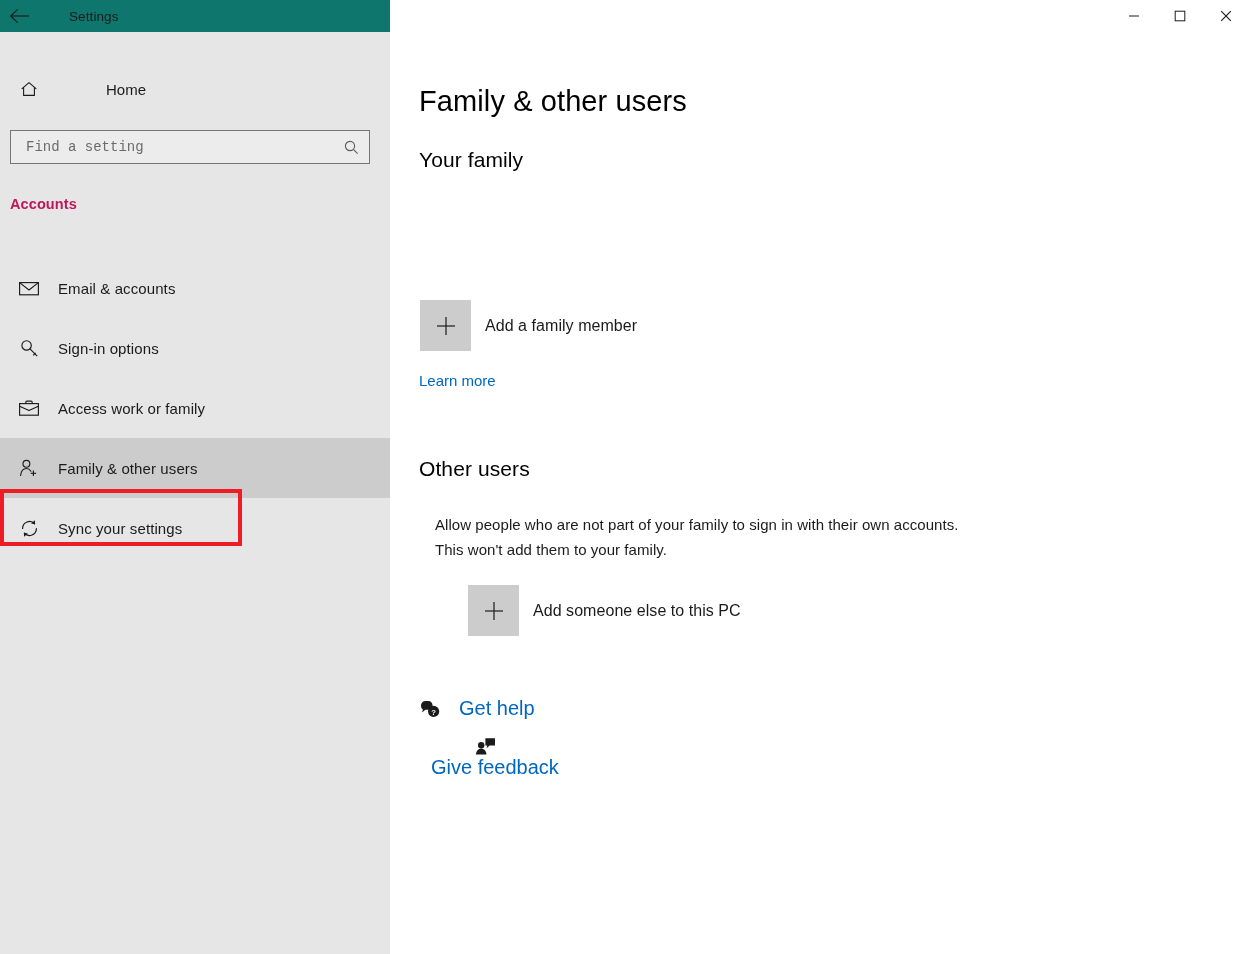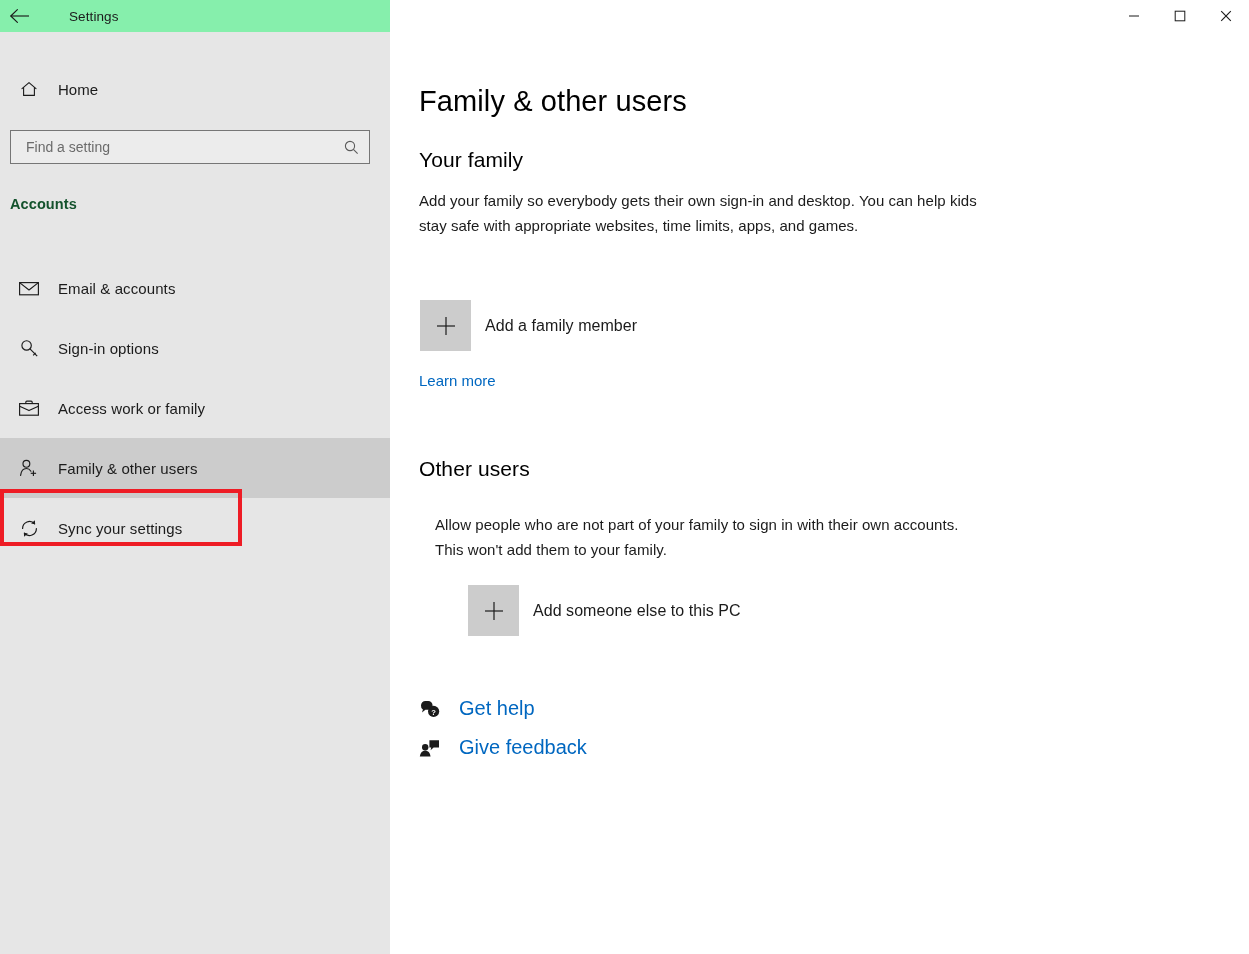--- a/index.html
+++ b/index.html
@@ -24,21 +24,21 @@
     top: 0; left: 0;
     width: 1249px;
     height: 32px;
     z-index: 20;
   }
   .titlebar-left {
     position: absolute;
     top: 0; left: 0;
     width: 390px;
     height: 32px;
-    background: #86efac;
+    background: #0f766e;
     display: flex;
     align-items: center;
   }
   .titlebar-right {
     position: absolute;
     top: 0; left: 390px;
     width: 859px;
     height: 32px;
     background: #ffffff;
   }
@@ -87,20 +87,21 @@
     z-index: 5;
   }
   .home-row {
     position: absolute;
     top: 72px; left: 0;
     width: 390px;
     height: 34px;
     display: flex;
     align-items: center;
     cursor: default;
+    gap: 48px;
   }
   .nav-icon {
     width: 40px;
     min-width: 40px;
     margin-left: 9px;
     display: flex;
     align-items: center;
     justify-content: center;
   }
   .nav-icon svg { display: block; }
@@ -123,21 +124,21 @@
     border: 1px solid #767676;
     display: flex;
     align-items: center;
   }
   .search-input {
     flex: 1;
     height: 100%;
     border: none;
     outline: none;
     background: transparent;
-    font-family: Liberation Sans, sans-serif;
+    font-family: Liberation Mono, monospace;
     font-size: 14px;
     color: #1b1b1b;
     padding: 0 0 0 15px;
     box-sizing: border-box;
   }
   .search-input::placeholder {
     color: #6b6b6b;
     opacity: 1;
   }
   .search-icon-btn {
@@ -151,21 +152,21 @@
     padding: 0;
     cursor: default;
   }
 
   .section-title {
     position: absolute;
     top: 196px;
     left: 10px;
     font-size: 14.5px;
     font-weight: bold;
-    color: #14532d;
+    color: #be185d;
     letter-spacing: 0.1px;
   }
 
   
   .navlist {
     position: absolute;
     top: 258px;
     left: 0;
     width: 390px;
   }
@@ -384,21 +385,20 @@
 </div>
 
 <div class="annotation-box"></div>
 
 <div class="content">
 
   <h1 class="page-title">Family &amp; other users</h1>
 
   <h2 class="group-heading" style="top:131px;">Your family</h2>
 
-  <p class="body-text" style="top:188px; width:560px; margin:0;">Add your family so everybody gets their own sign-in and desktop. You can help kids stay safe with appropriate websites, time limits, apps, and games.</p>
 
   <div class="add-row" style="top:300px;">
     <span class="plus-tile">
       <svg width="24" height="24" viewBox="0 0 24 24">
         <line x1="12" y1="3" x2="12" y2="21" stroke="#1b1b1b" stroke-width="1.2"></line>
         <line x1="3" y1="12" x2="21" y2="12" stroke="#1b1b1b" stroke-width="1.2"></line>
       </svg>
     </span>
     <span class="add-label">Add a family member</span>
   </div>
@@ -425,21 +425,21 @@
         <path d="M2 6.4 A4.4 4.4 0 0 1 6.4 2 H9.2 A4.4 4.4 0 0 1 13.6 6.4
                  A4.4 4.4 0 0 1 9.2 10.8 H6.4 L3 13.6 L3.9 10.5
                  A4.4 4.4 0 0 1 2 6.4 Z" fill="#1b1b1b"></path>
         <circle cx="14.6" cy="12.4" r="5.6" fill="#1b1b1b"></circle>
         <text x="14.6" y="15.6" font-family="Liberation Sans, sans-serif" font-size="7.6" font-weight="bold" fill="#ffffff" text-anchor="middle">?</text>
       </svg>
     </span>
     <span class="help-label">Get help</span>
   </div>
 
-  <div class="help-row" style="top:736px;">
+  <div class="help-row" style="top:736px;flex-direction:column;">
     <span class="help-icon">
       <svg width="22" height="20" viewBox="0 0 22 20">
         <path d="M10.4 2.2 H20 V9.4 H14.6 L11.6 12.2 L12.2 9.4 H10.4 Z" fill="#1b1b1b"></path>
         <circle cx="6.2" cy="9.2" r="3.2" fill="#1b1b1b"></circle>
         <path d="M0.8 18.6 C1.3 14.6 3.4 12.6 6.2 12.6 C9 12.6 11.1 14.6 11.6 18.6 Z" fill="#1b1b1b"></path>
       </svg>
     </span>
     <span class="help-label">Give feedback</span>
   </div>
 

